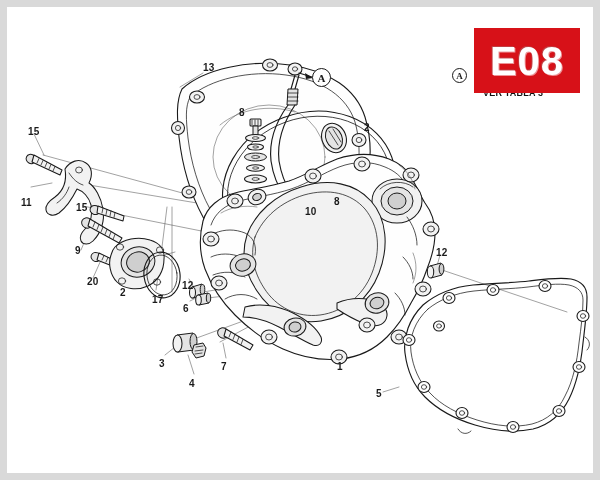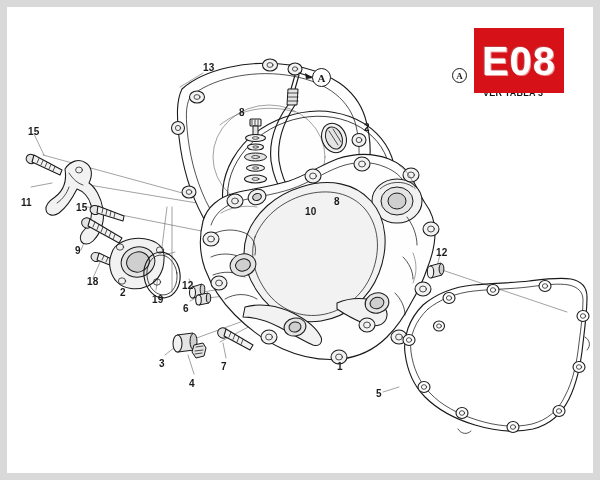--- a/index.html
+++ b/index.html
@@ -7,21 +7,21 @@
 
   #page{position:relative;width:600px;height:480px;background:#d9d9d9;box-sizing:border-box;}
   #frame{position:absolute;left:7px;top:7px;width:586px;height:466px;background:#ffffff;box-sizing:border-box;}
 
   #canvas{position:absolute;left:0;top:0;width:586px;height:466px;}
   #canvas svg{display:block;width:586px;height:466px;}
 
   .lbl{position:absolute;font-family:"Liberation Sans",sans-serif;font-size:10px;font-weight:bold;color:#1a1a1a;line-height:1;letter-spacing:.1px;white-space:nowrap;}
 
   
-  #badge{position:absolute;left:467px;top:21px;width:90px;height:65px;background:#d71118;display:flex;align-items:center;justify-content:center;}
+  #badge{position:absolute;left:467px;top:21px;width:106px;height:65px;background:#d71118;display:flex;align-items:center;justify-content:center;}
   #badge span{font-family:"Liberation Sans",sans-serif;font-size:40px;font-weight:bold;color:#ffffff;letter-spacing:1px;line-height:1;
     text-shadow:1px 1px 0 rgba(255,255,255,.55), -1px -1px 0 rgba(150,150,150,.35);}
 
   
   #legend{position:absolute;left:445px;top:60px;display:flex;align-items:flex-start;gap:4px;}
   #legend .circA{width:13px;height:13px;border:1px solid #1a1a1a;border-radius:50%;display:flex;align-items:center;justify-content:center;
     font-size:9px;font-weight:bold;font-family:"Liberation Serif",serif;color:#1a1a1a;flex:0 0 auto;margin-top:1px;}
   #legend .lines{display:flex;flex-direction:column;}
   #legend .lines div{font-family:"Liberation Sans",sans-serif;font-size:9px;font-weight:bold;color:#111;line-height:10.5px;letter-spacing:.2px;white-space:nowrap;margin-left:12px;}
 
@@ -406,22 +406,22 @@
       <div class="lbl" style="left:68px;top:239px;">9</div>
       <div class="lbl" style="left:298px;top:200px;">10</div>
       <div class="lbl" style="left:14px;top:178px;margin-top:13px;">11</div>
       <div class="lbl" style="left:175px;top:274px;">12</div>
       <div class="lbl" style="left:429px;top:241px;">12</div>
       <div class="lbl" style="left:196px;top:56px;">13</div>
       <div class="lbl" style="left:232px;top:101px;">8</div>
       <div class="lbl" style="left:21px;top:120px;">15</div>
       <div class="lbl" style="left:69px;top:196px;">15</div>
       <div class="lbl" style="left:113px;top:281px;">2</div>
-      <div class="lbl" style="left:145px;top:288px;">19</div>
-      <div class="lbl" style="left:80px;top:270px;">18</div>
+      <div class="lbl" style="left:145px;top:288px;">17</div>
+      <div class="lbl" style="left:80px;top:270px;">20</div>
     </div>
 
     <div class="circ-callout" style="left:305px;top:61px;">A</div>
 
     <div id="legend">
       <div class="circA">A</div>
       <div class="lines">
         <div>VOIR TABLE 3</div>
         <div>SEHEN BILD 3</div>
         <div>VER TABLA 3</div>

